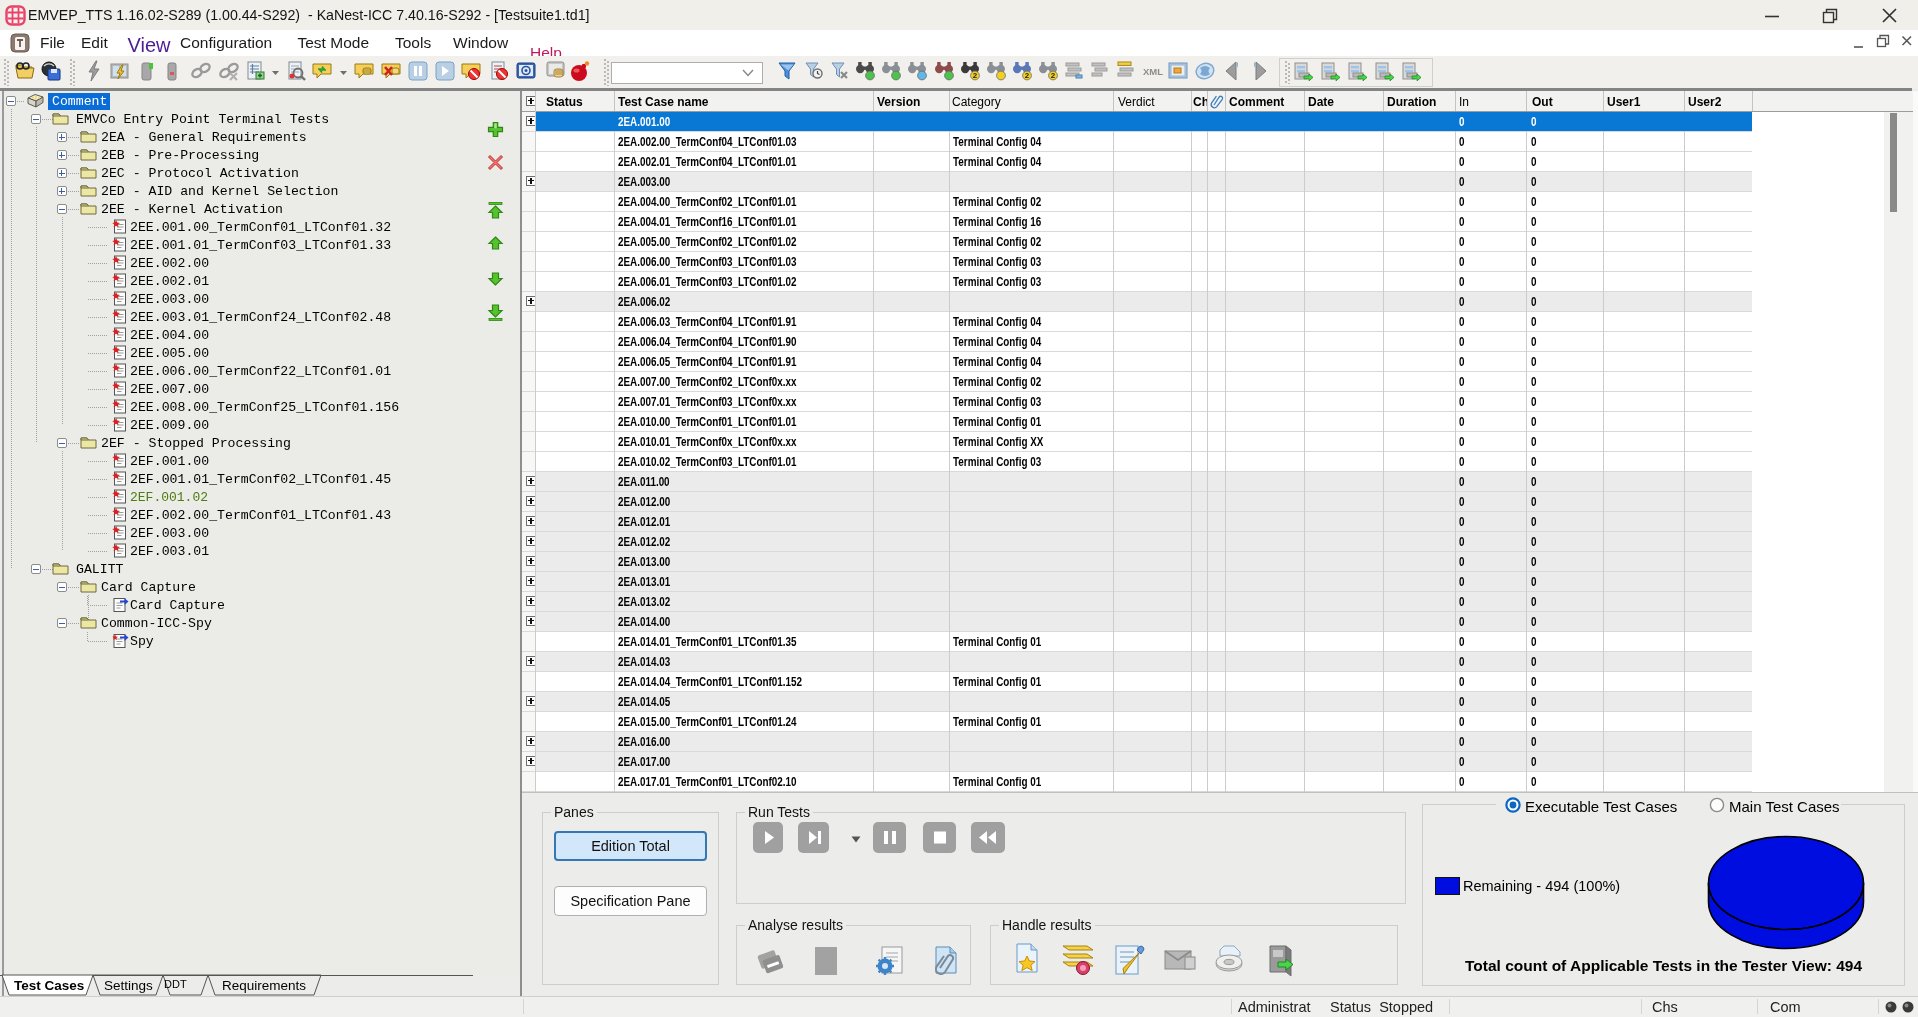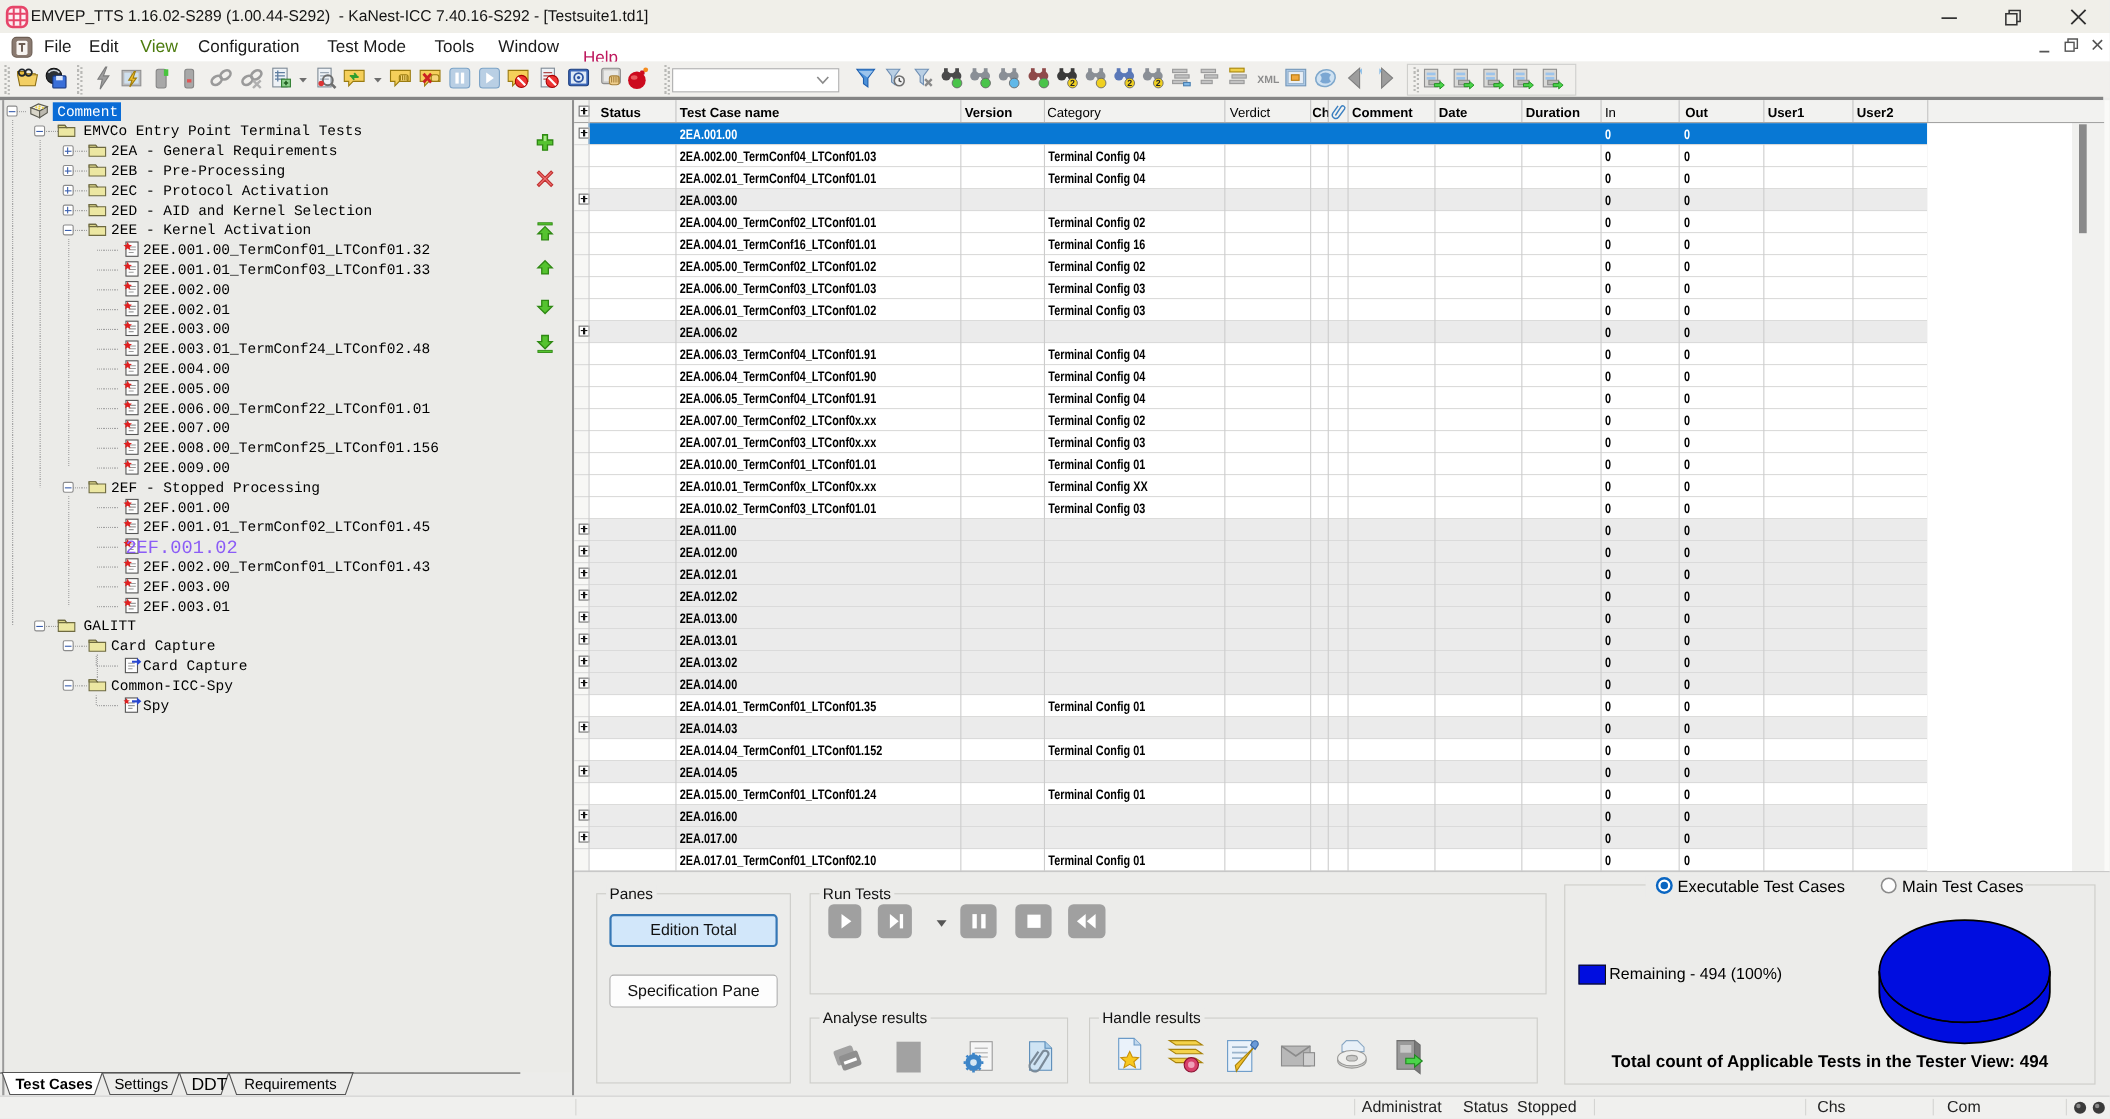--- a/index.html
+++ b/index.html
@@ -26,21 +26,21 @@
 <path d="M2 2 L15 15 M15 2 L2 15" stroke="#333" stroke-width="1.7"></path>
   </svg>
 <div class="abs" style="left:0;top:30px;width:1918px;height:26px;background:#ffffff"></div>
 <svg style="left:10px;top:33px" width="20" height="20" viewBox="0 0 20 20">
 <rect x="1" y="1" width="18" height="18" rx="4" fill="#8a7a70" stroke="#6c5d53" stroke-width="1"></rect>
 <rect x="5" y="4" width="10" height="13" rx="1.5" fill="#f7f4f1"></rect>
 <path d="M7 7 H13 M10 7 V14" stroke="#6c5d53" stroke-width="1.8"></path>
 </svg>
 <div class="t" style="left:40px;top:34px;font-size:15.5px;color:#1a1a1a">File</div>
 <div class="t" style="left:81px;top:34px;font-size:15.5px;color:#1a1a1a">Edit</div>
-<div class="t" style="left:127.5px;top:34px;font-size:16px;color:#4d7c0f">View</div>
+<div class="t" style="left:127.5px;top:34px;font-size:20px;color:#4c1d95">View</div>
 <div class="t" style="left:180px;top:34px;font-size:15.5px;color:#1a1a1a">Configuration</div>
 <div class="t" style="left:297.5px;top:34px;font-size:15.5px;color:#1a1a1a">Test Mode</div>
 <div class="t" style="left:395px;top:34px;font-size:15.5px;color:#1a1a1a">Tools</div>
 <div class="t" style="left:453px;top:34px;font-size:15.5px;color:#1a1a1a">Window</div>
 <div class="t" style="left:530px;top:44px;font-size:15.5px;color:#be185d">Help</div>
 <svg style="left:1852px;top:36px" width="14" height="14" viewBox="0 0 14 14">
 <path d="M2 11 H11" stroke="#555" stroke-width="1.6"></path>
   </svg>
 <svg style="left:1876px;top:34px" width="14" height="14" viewBox="0 0 14 14">
 <rect x="1.5" y="4.5" width="8" height="8" fill="none" stroke="#555" stroke-width="1.3"></rect>
@@ -501,21 +501,21 @@
    <path d="M5 5.5 H11.5 M5 8 H11.5 M5 10.5 H9.5" stroke="#9a9a9a" stroke-width="1"></path>
    <path d="M4 1 L5.3 3.6 L8 4 L5.9 5.6 L6.6 8.2 L4 6.8 L1.6 8.2 L2.3 5.6 L0.2 4 L2.9 3.6 Z" fill="#e02020"></path>
   </svg>
 <div class="t" style="left:130px;top:471.5px;font-size:13.2px;color:#000;font-family:'Liberation Mono',monospace">2EF.001.01_TermConf02_LTConf01.45</div>
 <div class="abs" style="left:87.5px;top:497px;width:20.5px;height:1px;background:repeating-linear-gradient(to right,#a0a0a0 0,#a0a0a0 1px,transparent 1px,transparent 2px)"></div>
 <svg style="left:112px;top:489px" width="15" height="15" viewBox="0 0 15 15">
    <rect x="2.5" y="1" width="11" height="13" fill="#fdfdfd" stroke="#555"></rect>
    <path d="M5 5.5 H11.5 M5 8 H11.5 M5 10.5 H9.5" stroke="#9a9a9a" stroke-width="1"></path>
    <path d="M4 1 L5.3 3.6 L8 4 L5.9 5.6 L6.6 8.2 L4 6.8 L1.6 8.2 L2.3 5.6 L0.2 4 L2.9 3.6 Z" fill="#e02020"></path>
   </svg>
-<div class="t" style="left:114px;top:489.5px;font-size:17px;color:#8b5cf6;font-family:'Liberation Mono',monospace">2EF.001.02</div>
+<div class="t" style="left:130px;top:489.5px;font-size:13px;color:#4d7c0f;font-family:'Liberation Mono',monospace">2EF.001.02</div>
 <div class="abs" style="left:87.5px;top:515px;width:20.5px;height:1px;background:repeating-linear-gradient(to right,#a0a0a0 0,#a0a0a0 1px,transparent 1px,transparent 2px)"></div>
 <svg style="left:112px;top:507px" width="15" height="15" viewBox="0 0 15 15">
    <rect x="2.5" y="1" width="11" height="13" fill="#fdfdfd" stroke="#555"></rect>
    <path d="M5 5.5 H11.5 M5 8 H11.5 M5 10.5 H9.5" stroke="#9a9a9a" stroke-width="1"></path>
    <path d="M4 1 L5.3 3.6 L8 4 L5.9 5.6 L6.6 8.2 L4 6.8 L1.6 8.2 L2.3 5.6 L0.2 4 L2.9 3.6 Z" fill="#e02020"></path>
   </svg>
 <div class="t" style="left:130px;top:507.5px;font-size:13.2px;color:#000;font-family:'Liberation Mono',monospace">2EF.002.00_TermConf01_LTConf01.43</div>
 <div class="abs" style="left:87.5px;top:533px;width:20.5px;height:1px;background:repeating-linear-gradient(to right,#a0a0a0 0,#a0a0a0 1px,transparent 1px,transparent 2px)"></div>
 <svg style="left:112px;top:525px" width="15" height="15" viewBox="0 0 15 15">
    <rect x="2.5" y="1" width="11" height="13" fill="#fdfdfd" stroke="#555"></rect>
@@ -1002,21 +1002,21 @@
 <div class="abs" style="left:1422px;top:957px;width:483px;text-align:center;font-size:15.5px;font-weight:bold;color:#000">Total count of Applicable Tests in the Tester View: 494</div>
 <div class="abs" style="left:0;top:975px;width:473px;height:1px;background:#555"></div>
 <svg style="left:0px;top:975px" width="480" height="21" viewBox="0 0 480 21">
 <path d="M2 0 L9 20 H86 L93 0 Z" fill="#ffffff" stroke="#555"></path>
 <path d="M93 0 L100 20 H156 L163 0 Z" fill="#ebebe8" stroke="#555" fill-opacity="0"></path>
 <path d="M163 0 L170 20 H201 L208 0 Z" fill="#ebebe8" stroke="#555" fill-opacity="0"></path>
 <path d="M208 0 L215 20 H314 L321 0 Z" fill="#ebebe8" stroke="#555" fill-opacity="0"></path>
 </svg>
 <div class="t" style="left:14px;top:978px;font-size:13.5px;font-weight:bold">Test Cases</div>
 <div class="t" style="left:104px;top:978px;font-size:13.5px">Settings</div>
-<div class="t" style="left:174px;top:978px;font-size:16px">DDT</div>
+<div class="t" style="left:164px;top:978px;font-size:11px">DDT</div>
 <div class="t" style="left:222px;top:978px;font-size:13.5px">Requirements</div>
 <div class="abs" style="left:0;top:996px;width:1918px;height:21px;background:#f0f0ee;border-top:1px solid #cfcfcf;box-sizing:border-box"></div>
 <div class="abs" style="left:523px;top:999px;width:1px;height:15px;background:#d4d4d2"></div>
 <div class="abs" style="left:1231px;top:999px;width:1px;height:15px;background:#d4d4d2"></div>
 <div class="abs" style="left:1449px;top:999px;width:1px;height:15px;background:#d4d4d2"></div>
 <div class="abs" style="left:1641px;top:999px;width:1px;height:15px;background:#d4d4d2"></div>
 <div class="abs" style="left:1757px;top:999px;width:1px;height:15px;background:#d4d4d2"></div>
 <div class="abs" style="left:1878px;top:999px;width:1px;height:15px;background:#d4d4d2"></div>
 <div class="t" style="left:1238px;top:999px;font-size:14.5px;color:#222">Administrat</div>
 <div class="t" style="left:1330px;top:999px;font-size:14.5px;color:#222">Status&nbsp;&nbsp;Stopped</div>

